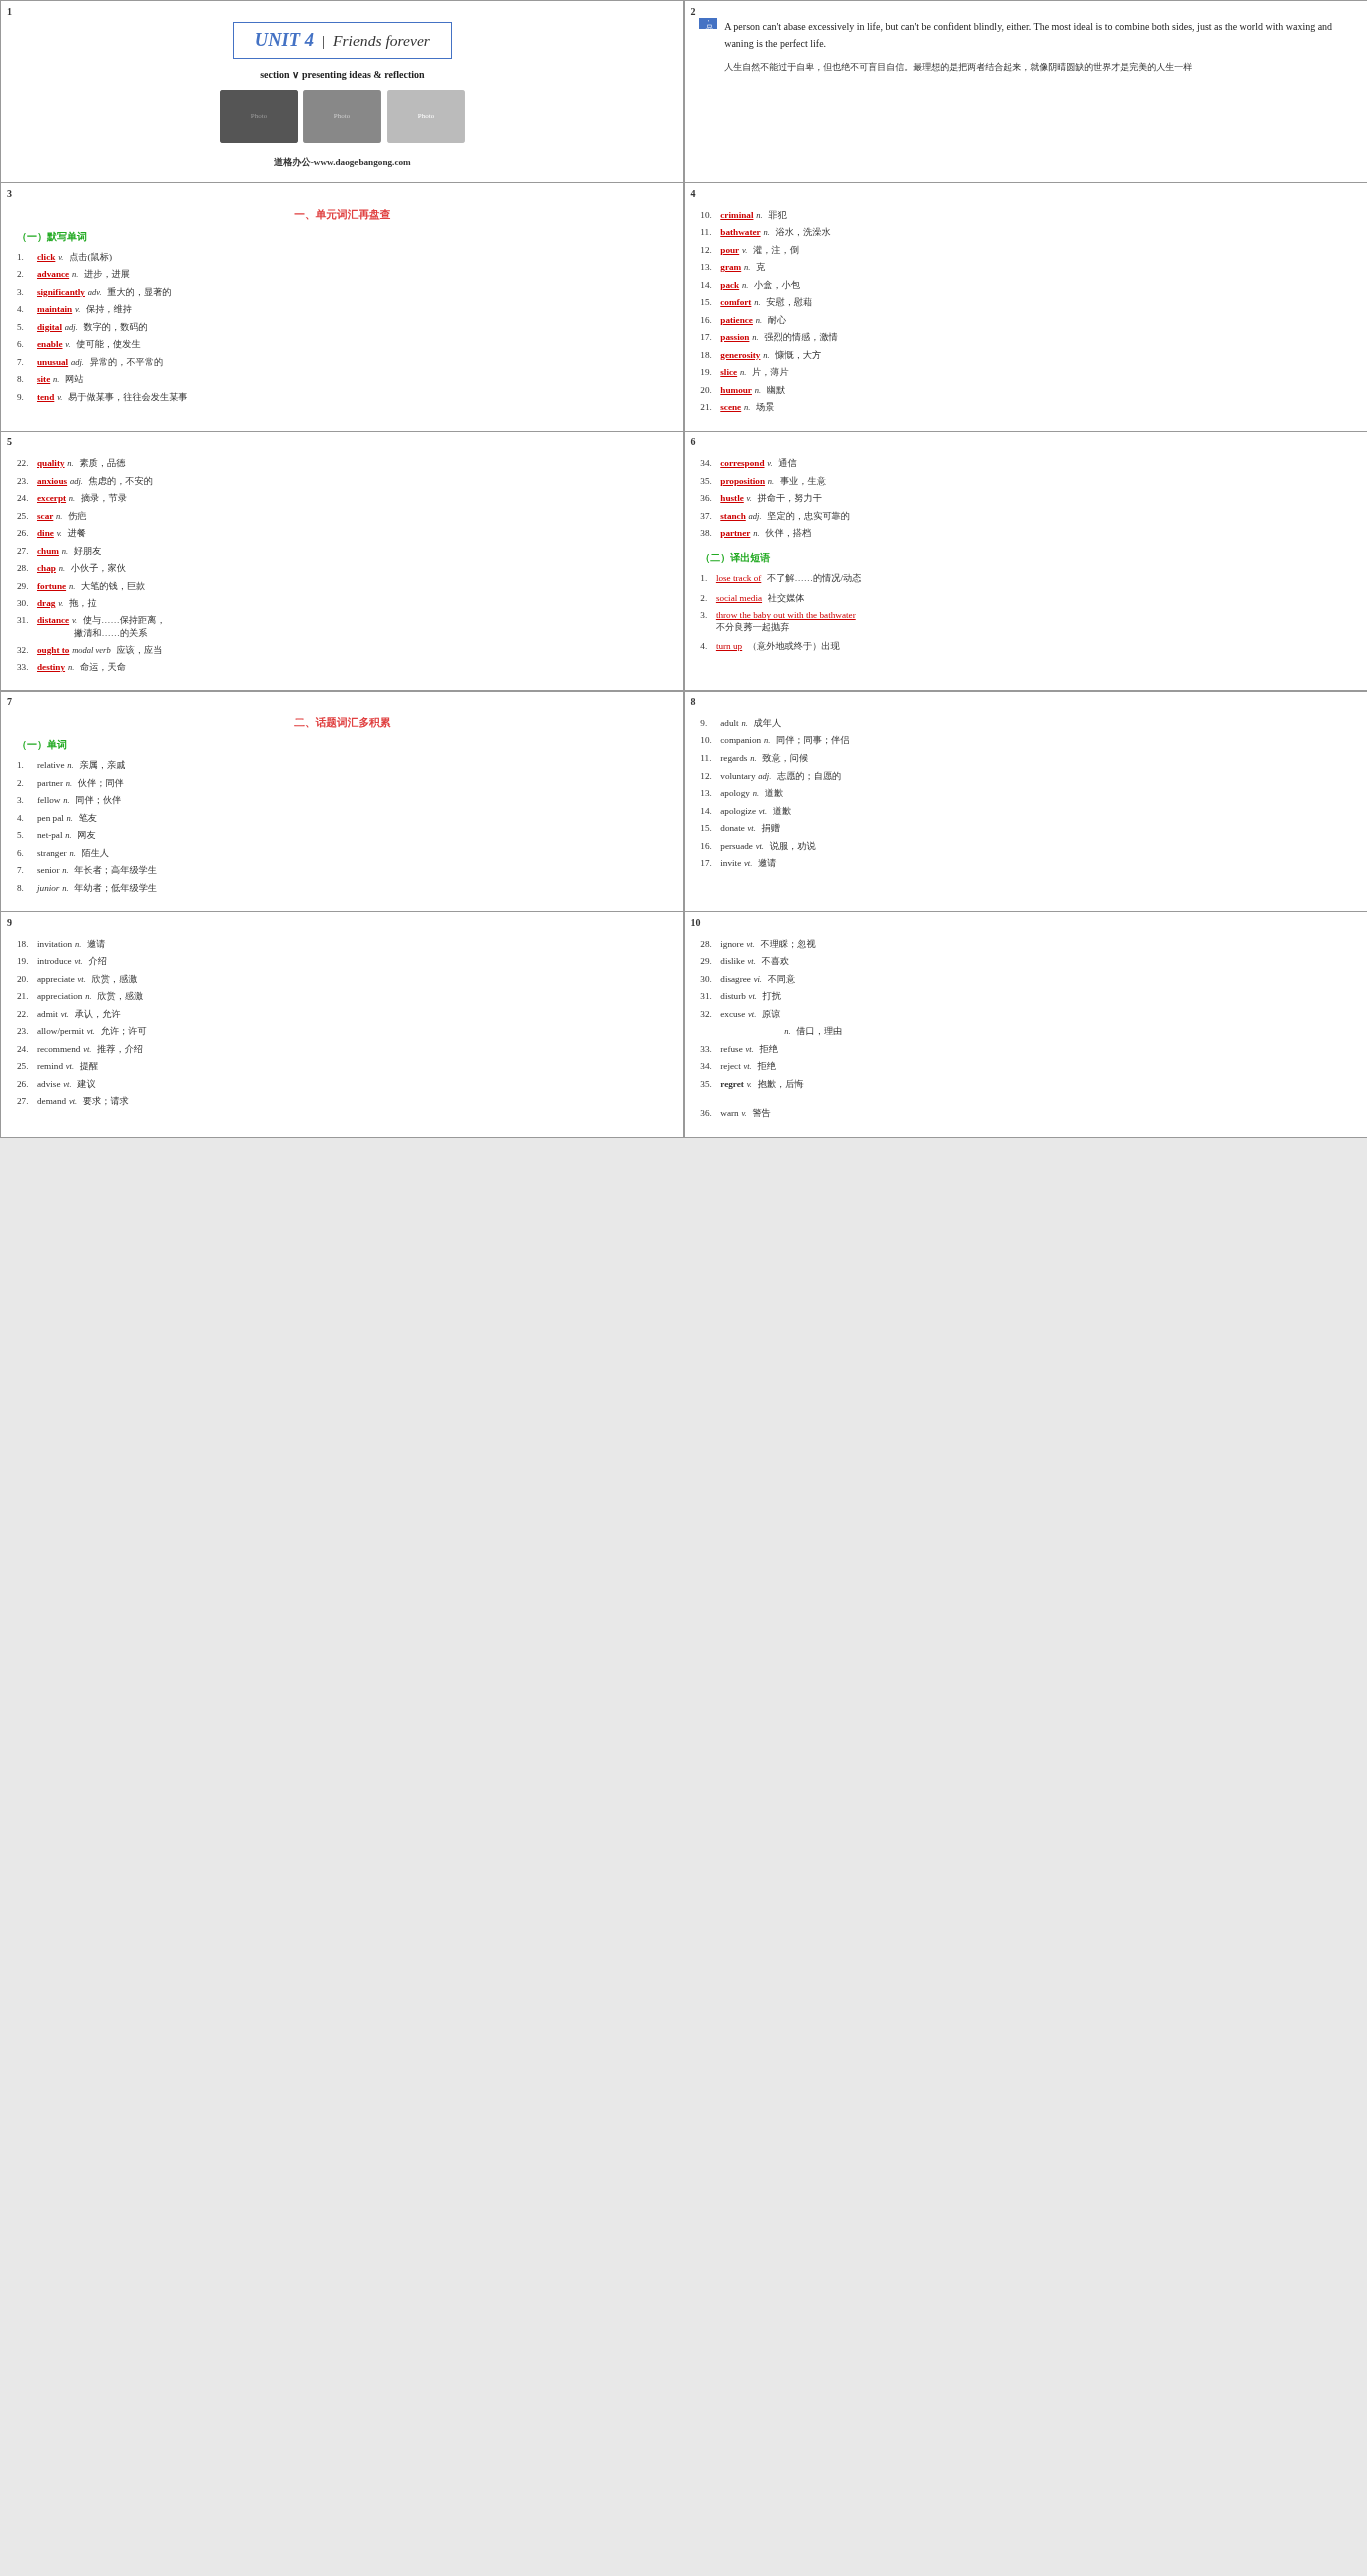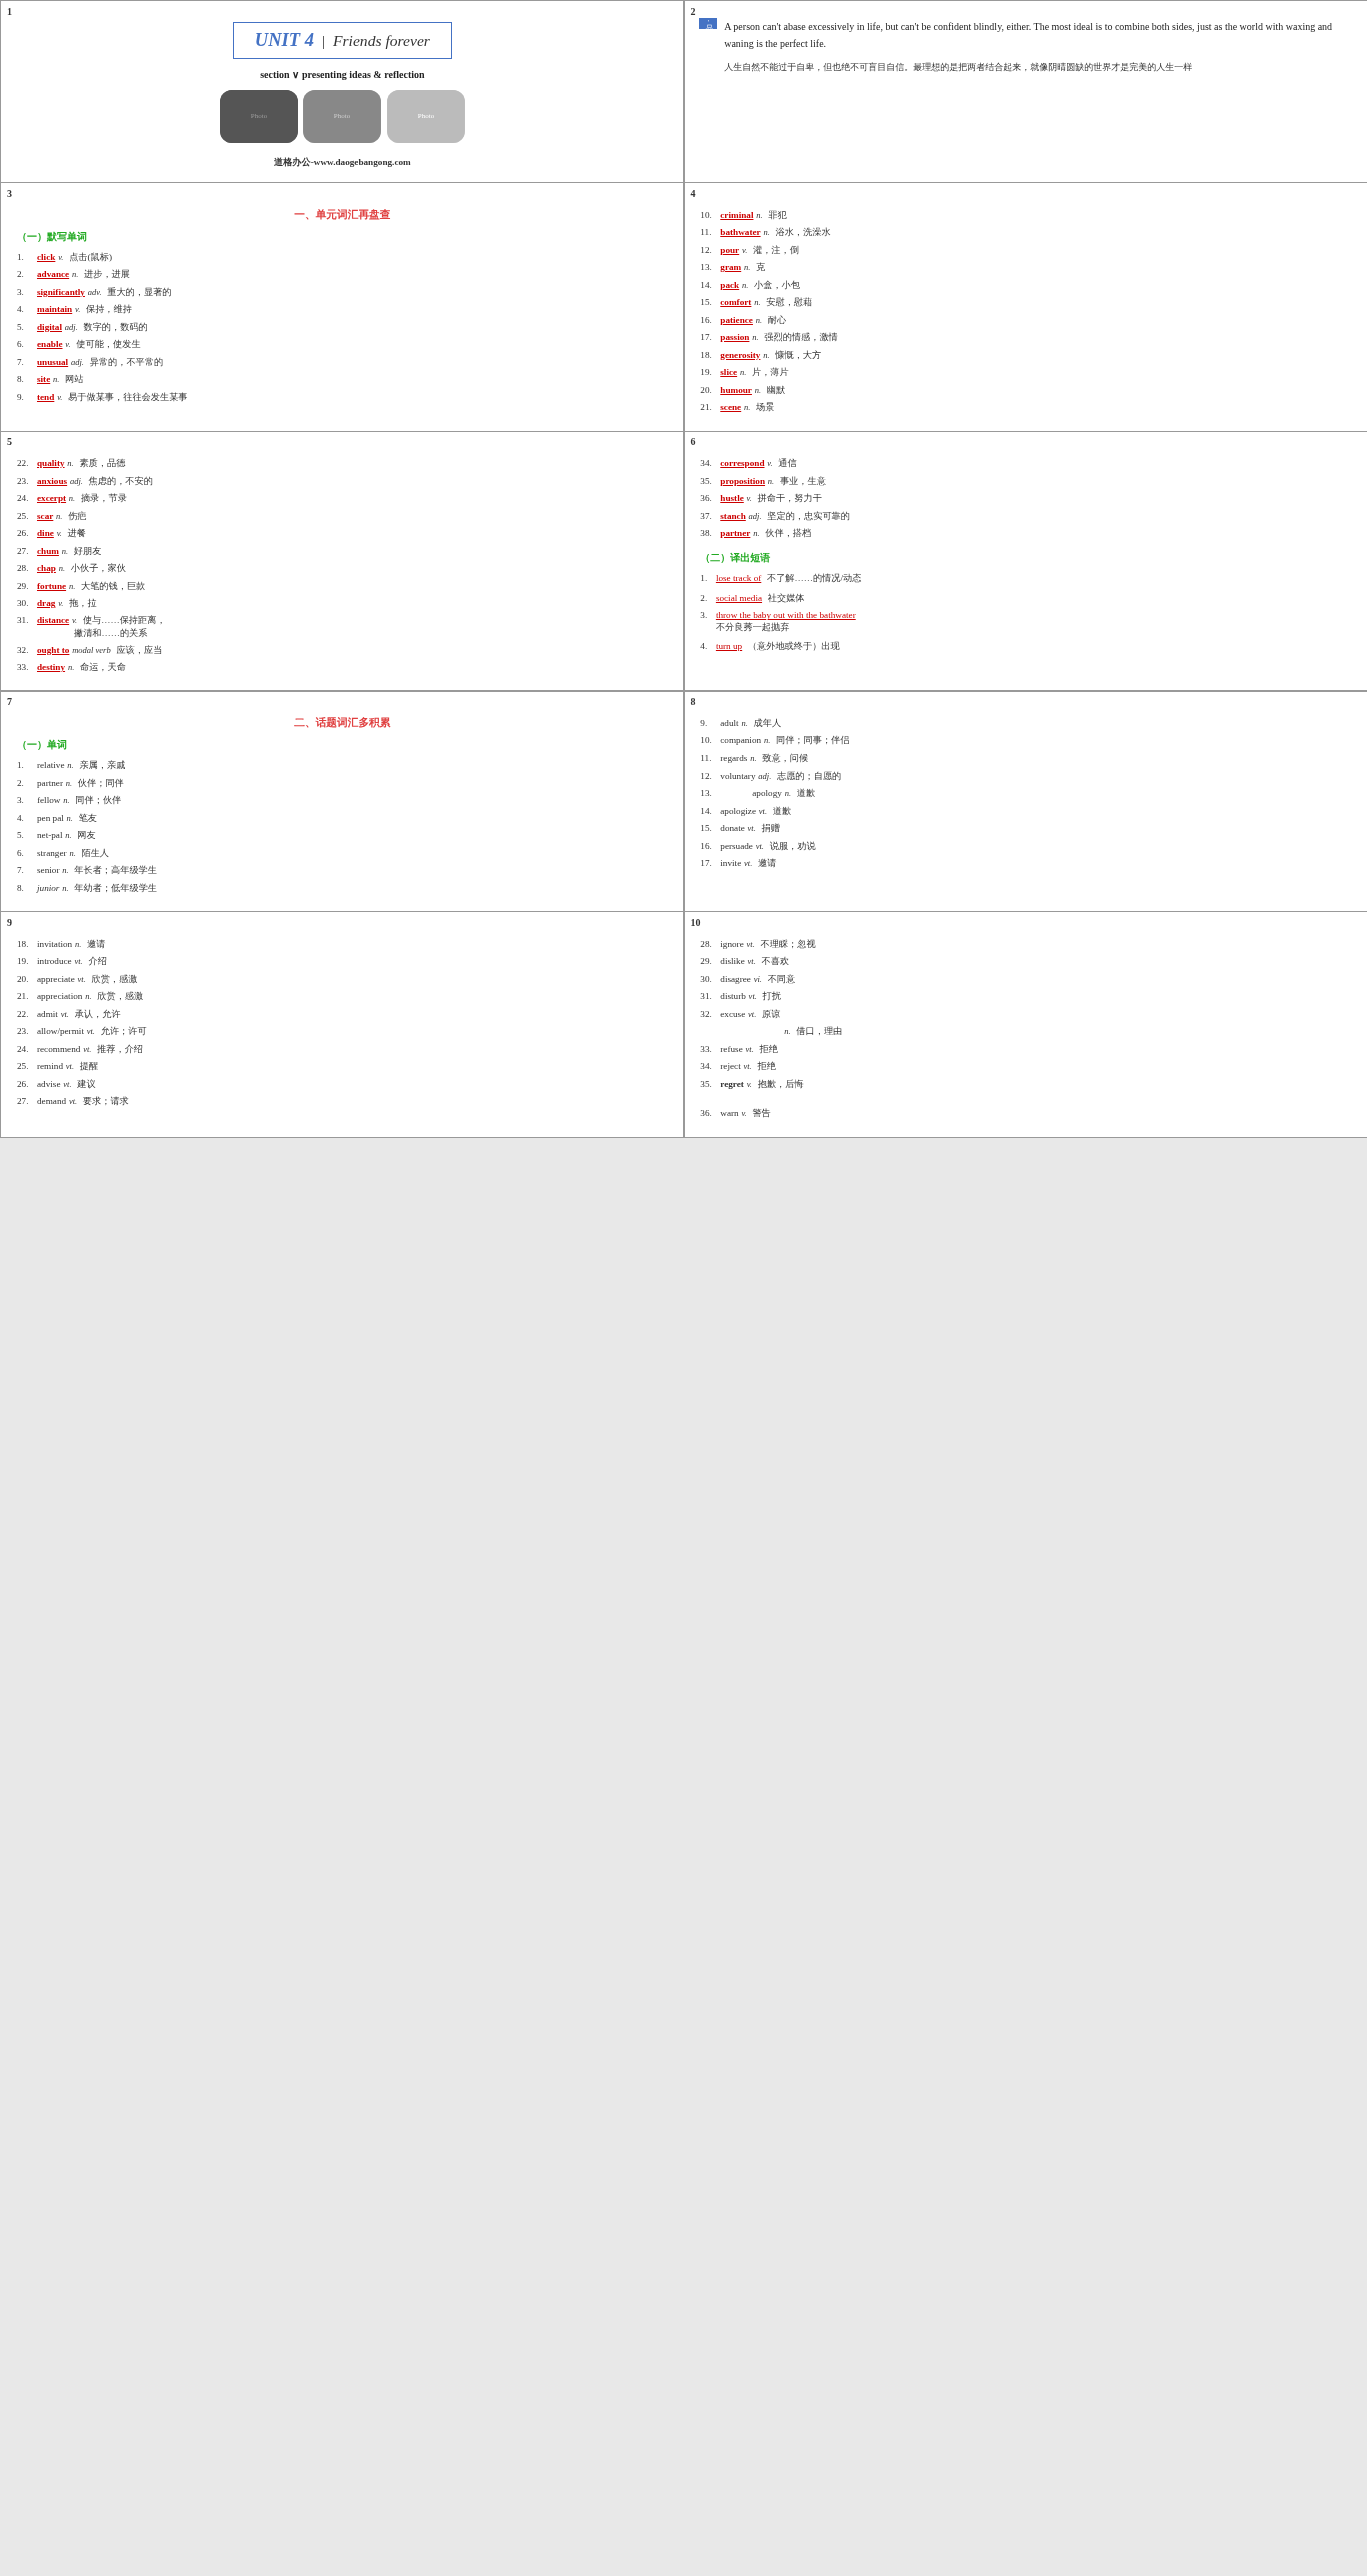--- a/index.html
+++ b/index.html
@@ -69,21 +69,21 @@
     }
     .photos-row {
       display: flex;
       gap: 5.7px;
       margin-bottom: 10px;
     }
     .photo-placeholder {
       width: 78px;
       height: 53px;
       background: #888;
-      border-radius: 12px;
+      border-radius: 3px;
       overflow: hidden;
       display: flex;
       align-items: center;
       justify-content: center;
       color: #ccc;
       font-size: 7.8px;
     }
     .photo-dark { background: #555; }
     .photo-mid { background: #aaa; }
     .photo-light { background: #ccc; }
@@ -649,21 +649,21 @@
           <span class="vocab-def">致意，问候</span>
         </li>
         <li class="vocab-item">
           <span class="vocab-num">12.</span>
           <span class="vocab-word" style="color:#333; text-decoration:none; font-weight:normal;">voluntary</span>
           <span class="vocab-pos">adj.</span>
           <span class="vocab-def">志愿的；自愿的</span>
         </li>
         <li class="vocab-item">
           <span class="vocab-num">13.</span>
-          <span class="vocab-word" style="color:#333; text-decoration:none; font-weight:normal;margin-left:32px;">apology</span>
+          <span class="vocab-word" style="color:#333; text-decoration:none; font-weight:normal;">apology</span>
           <span class="vocab-pos">n.</span>
           <span class="vocab-def">道歉</span>
         </li>
         <li class="vocab-item">
           <span class="vocab-num">14.</span>
           <span class="vocab-word" style="color:#333; text-decoration:none; font-weight:normal;">apologize</span>
           <span class="vocab-pos">vt.</span>
           <span class="vocab-def">道歉</span>
         </li>
         <li class="vocab-item">

